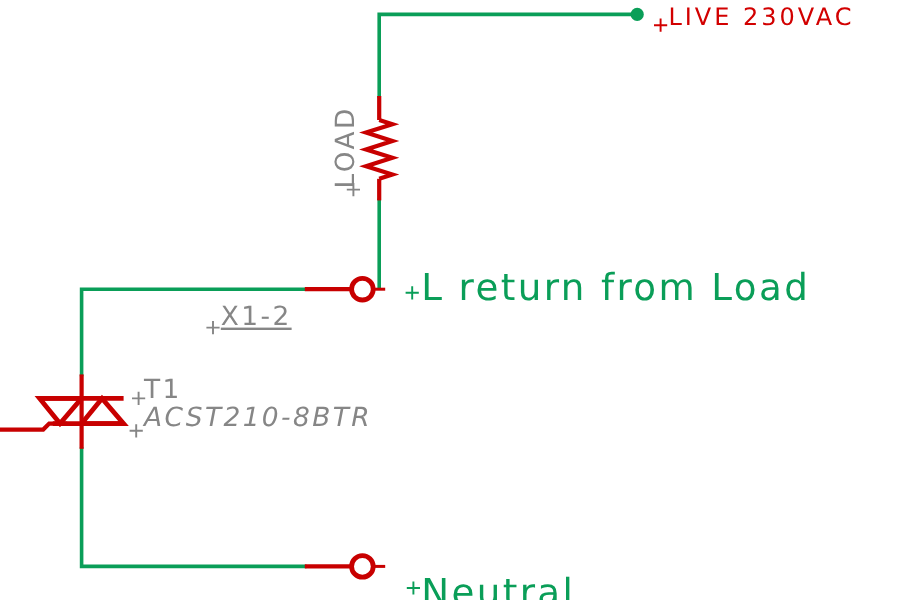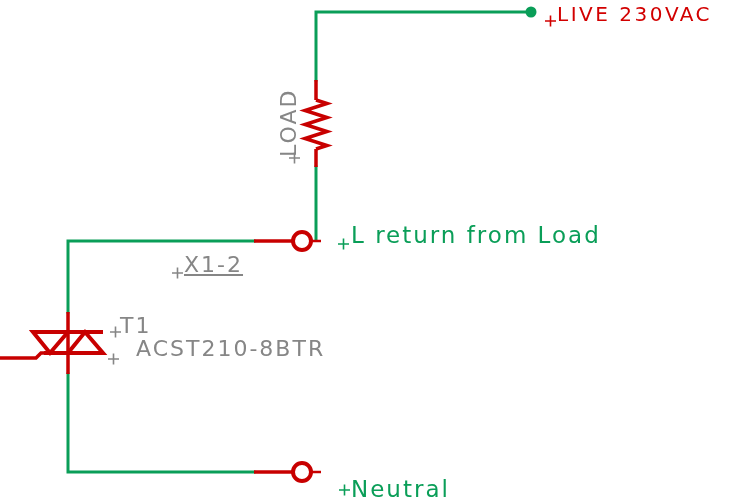--- a/index.html
+++ b/index.html
@@ -19,21 +19,21 @@
     overflow:hidden;
   }
   .canvas svg{position:absolute;left:0;top:0;}
   .label{
     position:absolute;
     white-space:nowrap;
     line-height:1.1;
     letter-spacing:2px;
     user-select:none;
   }
-  .net-label{font-size:23px;color:var(--wire-green);}
+  .net-label{font-size:31px;color:var(--wire-green);}
   .net-label-red{font-size:20px;color:var(--net-red);letter-spacing:2.5px;}
   .ref-label{font-size:22px;color:var(--ref-gray);}
   .vertical{
     transform:rotate(-90deg);
     transform-origin:0 0;
   }
 </style>
 </head>
 <body>
 
@@ -90,17 +90,17 @@
   <div class="label net-label-red" style="left:557px;top:3px;">LIVE 230VAC</div>
 
   <div class="label net-label" style="left:351px;top:223px;">L return from Load</div>
 
   <div class="label net-label" style="left:351px;top:477px;">Neutral</div>
 
   <div class="label ref-label" style="left:184px;top:253px;text-decoration:underline;">X1-2</div>
 
   <div class="label ref-label" style="left:120px;top:314px;text-align:right;">T1</div>
 
-  <div class="label ref-label" style="left:136px;top:337px;">ACST210-8BTR</div>
+  <div class="label ref-label" style="left:120px;top:337px;font-style:italic;">ACST210-8BTR</div>
 
   <div class="label ref-label vertical" style="left:277px;top:157px;">LOAD</div>
 
 </div>
 
 </body></html>

